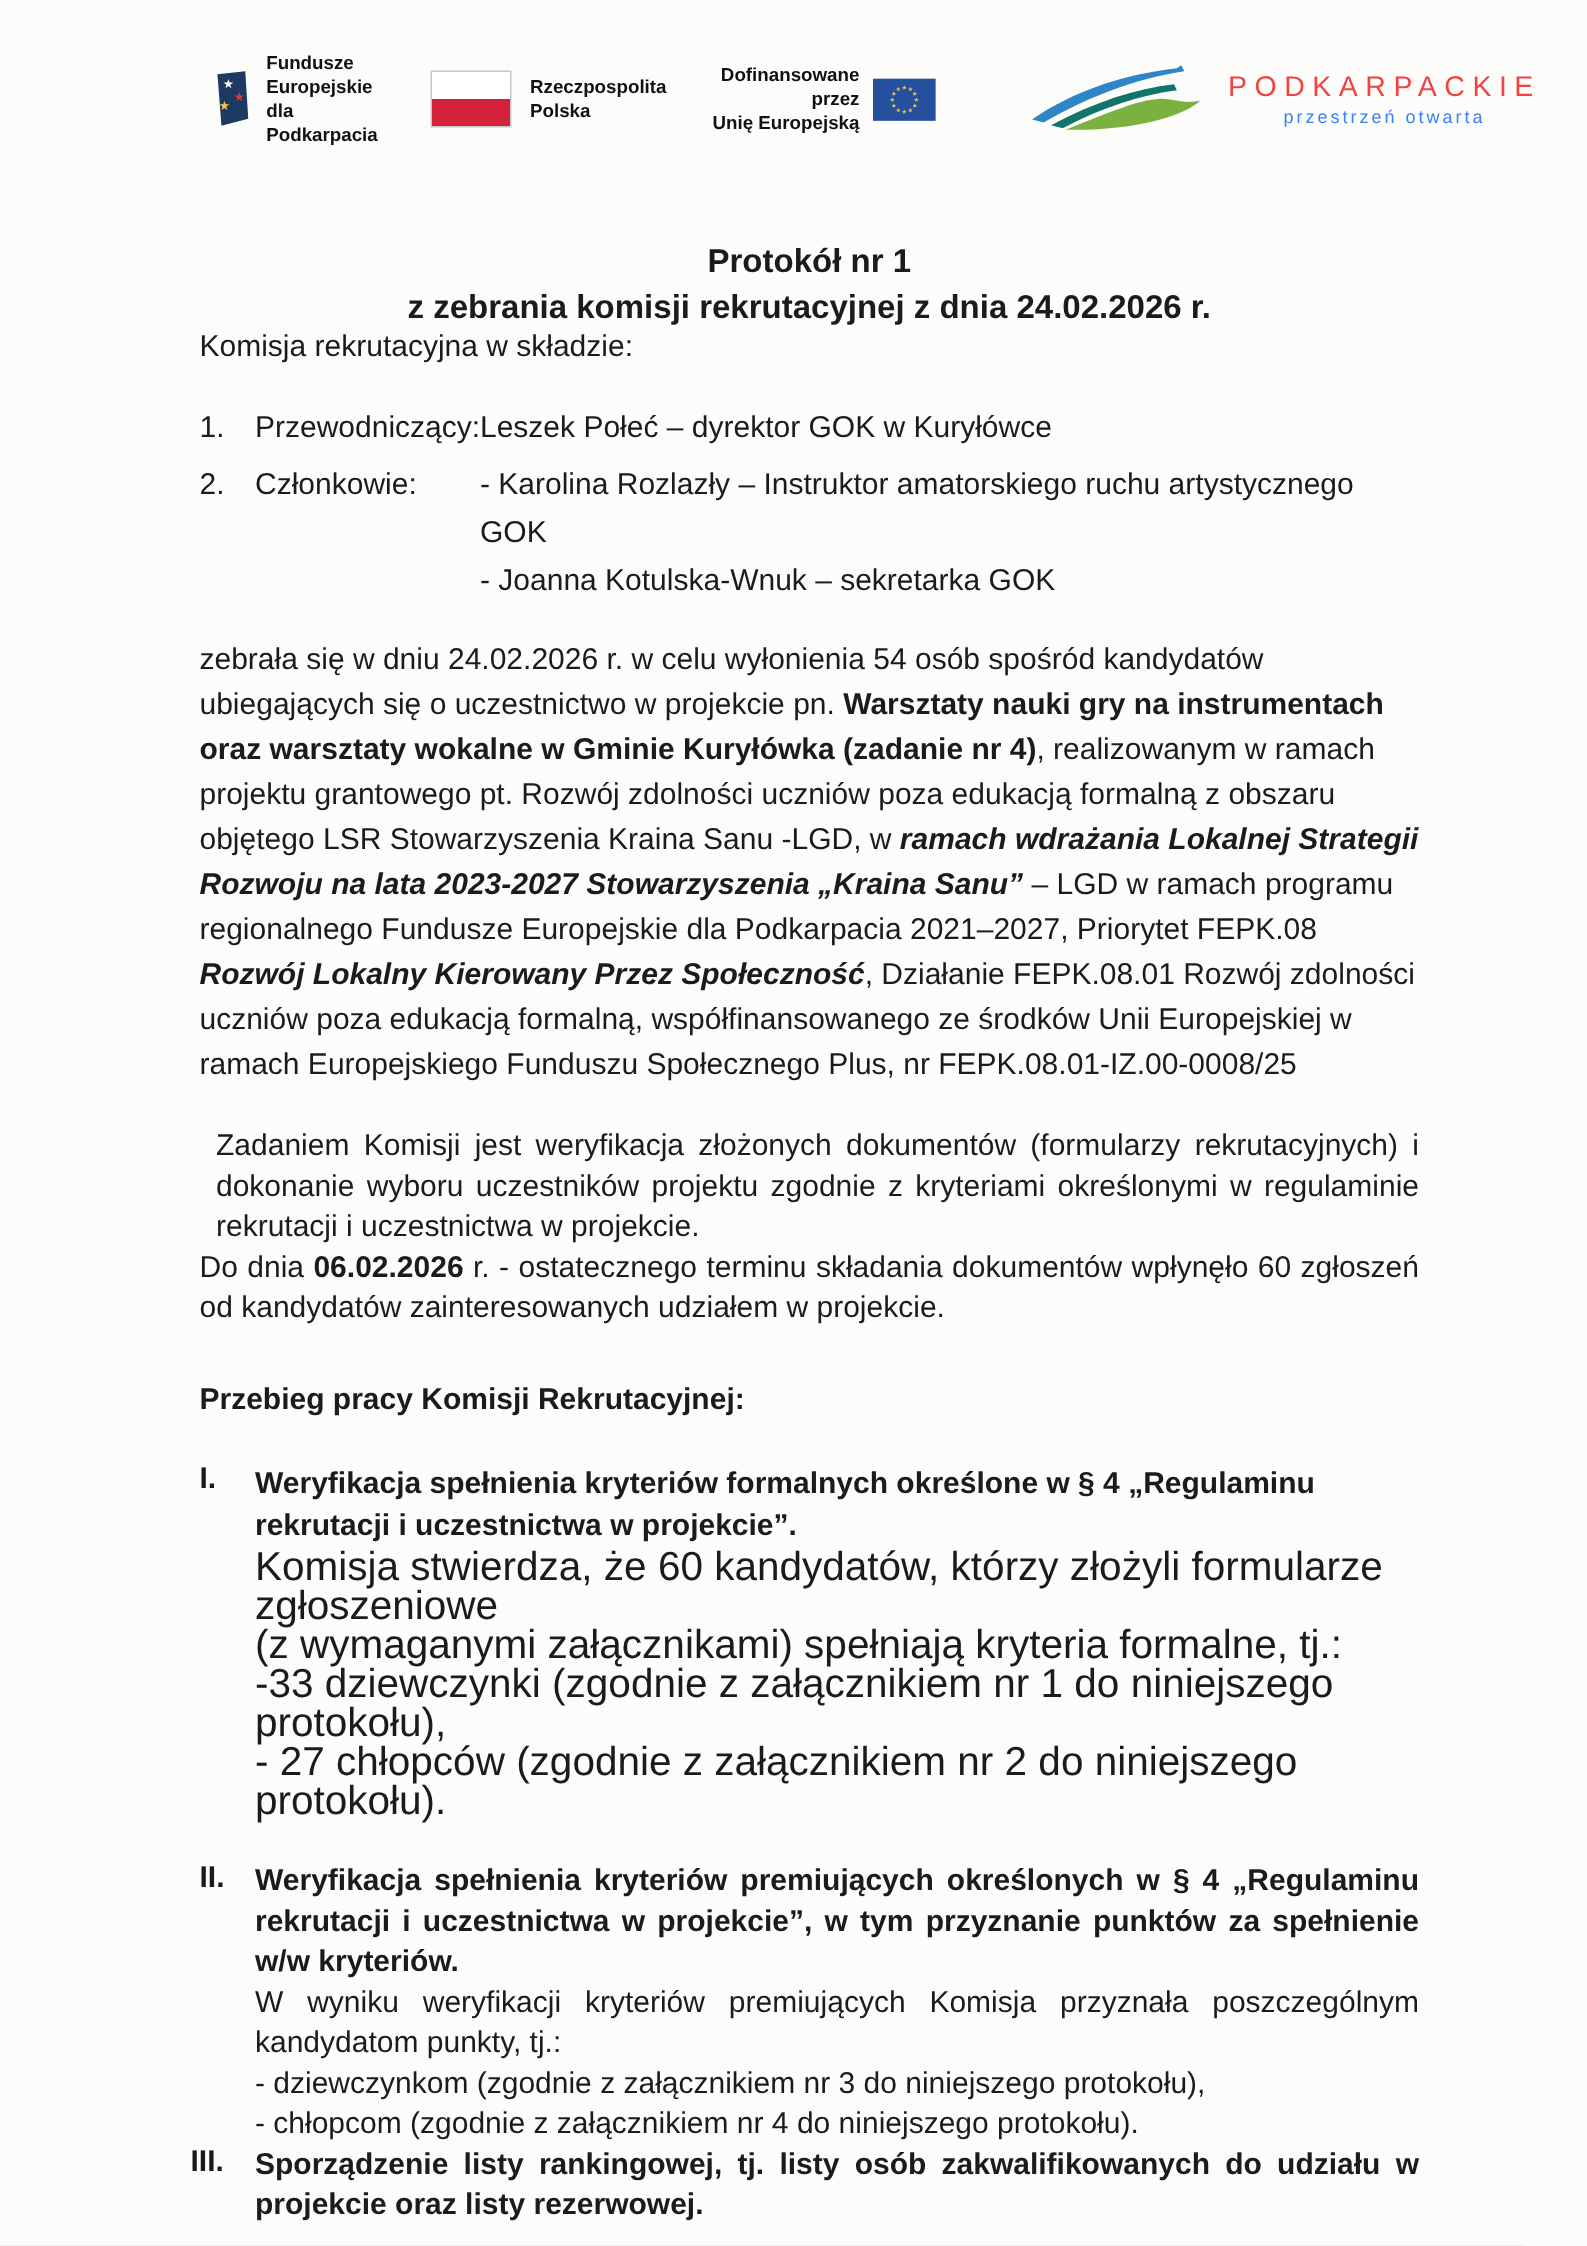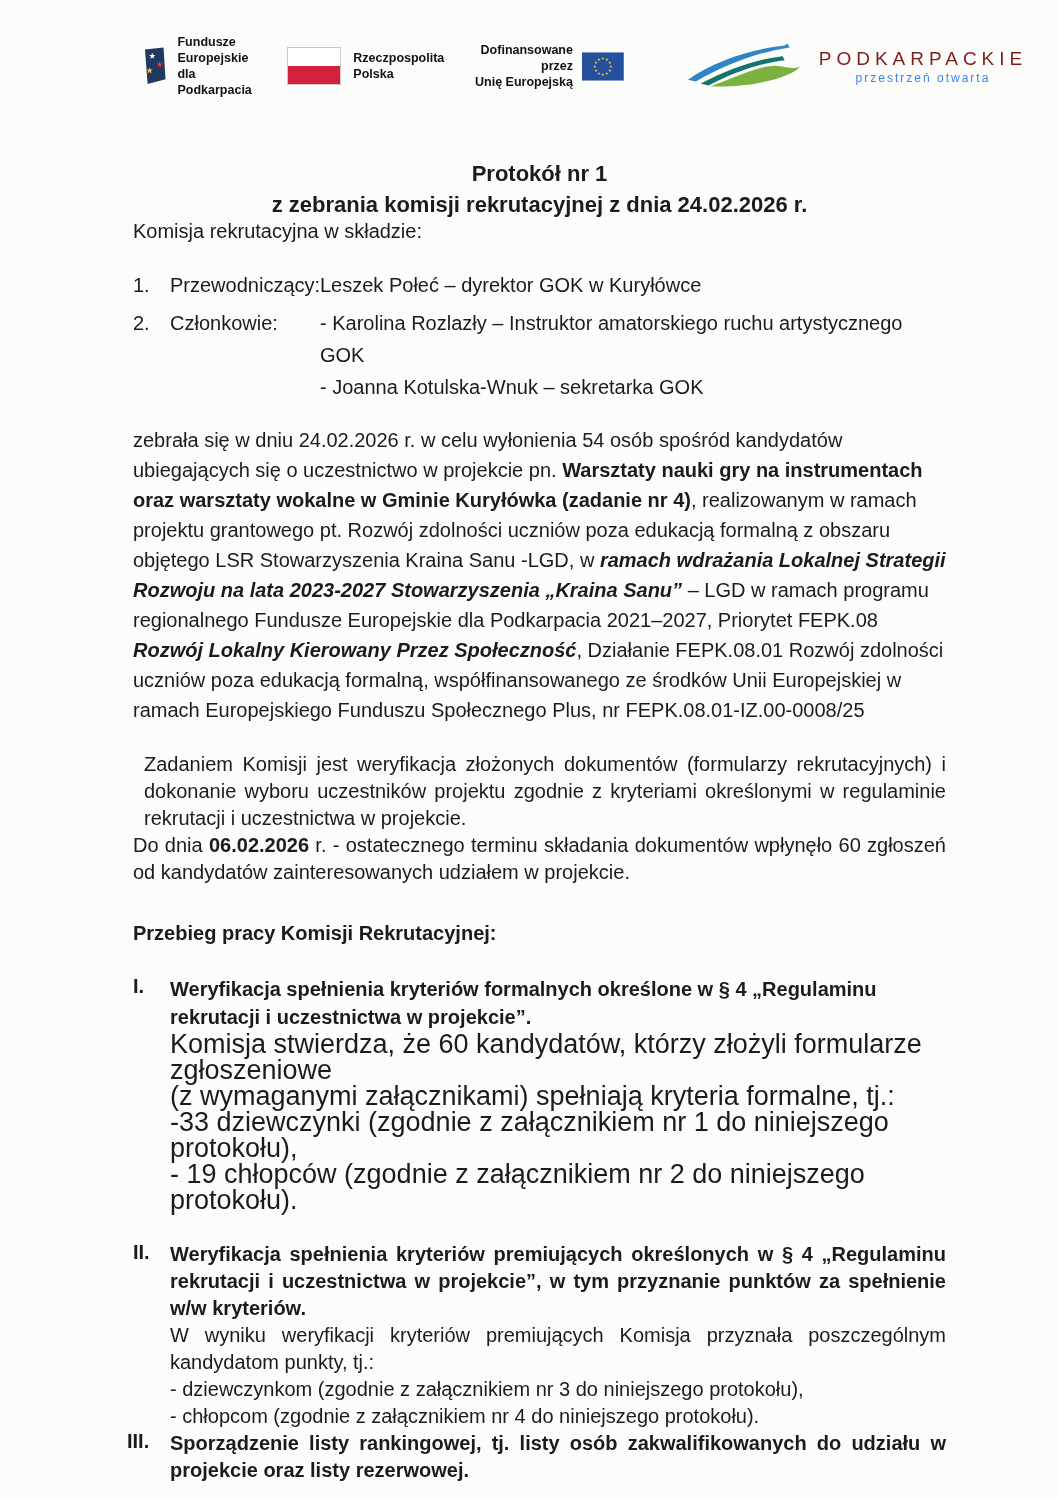--- a/index.html
+++ b/index.html
@@ -18,21 +18,21 @@
   .pl{margin-left:22px;}
   .pl-flag{width:54px;height:38px;border:1px solid #c8c8c8;box-sizing:border-box;display:flex;flex-direction:column;}
   .pl-flag .w{flex:1;background:#ffffff;}
   .pl-flag .r{flex:1;background:#d2213a;}
   .pl-text{margin-left:12px;}
   .eu{margin-left:26px;}
   .eu-text{margin-right:9px;}
   .separator{width:3px;height:42px;background:#161616;margin-left:33px;}
   .podk{margin-left:30px;}
   .podk-text{margin-left:10px;}
-  .podk-title{font-size:19px;letter-spacing:5px;color:#7f1d1d;font-weight:normal;}
+  .podk-title{font-size:19px;letter-spacing:5px;color:#ef4444;font-weight:normal;}
   .podk-sub{font-size:12px;letter-spacing:2px;color:#3b82f6;text-align:center;margin-top:1px;}
   
   .doc-title{text-align:center;font-weight:bold;font-size:22px;line-height:31px;margin-top:56px;}
   .intro{font-size:20px;margin-top:44px;}
   .committee{margin-top:26px;font-size:20px;line-height:32px;}
   .c-row{display:flex;align-items:flex-start;margin-top:6px;}
   .c-num{width:37px;flex:none;}
   .c-role{width:150px;flex:none;}
   .c-members{flex:1;}
   .para{font-size:20px;margin:0;}
@@ -159,21 +159,21 @@
   <p class="para work-heading">Przebieg pracy Komisji Rekrutacyjnej:</p>
 
   <div class="section s1">
     <div class="s-label">I.</div>
     <div class="s-content s-heading">Weryfikacja spełnienia kryteriów formalnych określone w § 4 „Regulaminu rekrutacji i uczestnictwa w projekcie”.</div>
   </div>
   <div class="s1-body">
     <div>Komisja stwierdza, że 60 kandydatów, którzy złożyli formularze zgłoszeniowe</div>
     <div>(z wymaganymi załącznikami) spełniają kryteria formalne, tj.:</div>
     <div>-33 dziewczynki (zgodnie z załącznikiem nr 1 do niniejszego protokołu),</div>
-    <div>- 19 chłopców (zgodnie z załącznikiem nr 2 do niniejszego protokołu).</div>
+    <div>- 27 chłopców (zgodnie z załącznikiem nr 2 do niniejszego protokołu).</div>
   </div>
 
   <div class="section s2">
     <div class="s-label">II.</div>
     <div class="s-content">
       <div class="s-heading just">Weryfikacja spełnienia kryteriów premiujących określonych w § 4 „Regulaminu rekrutacji i uczestnictwa w projekcie”, w tym przyznanie punktów za spełnienie w/w kryteriów.</div>
       <div class="s-body">W wyniku weryfikacji kryteriów premiujących Komisja przyznała poszczególnym kandydatom punkty, tj.:</div>
       <div class="s-lines">
         <div>- dziewczynkom (zgodnie z załącznikiem nr 3 do niniejszego protokołu),</div>
         <div>- chłopcom (zgodnie z załącznikiem nr 4 do niniejszego protokołu).</div>

